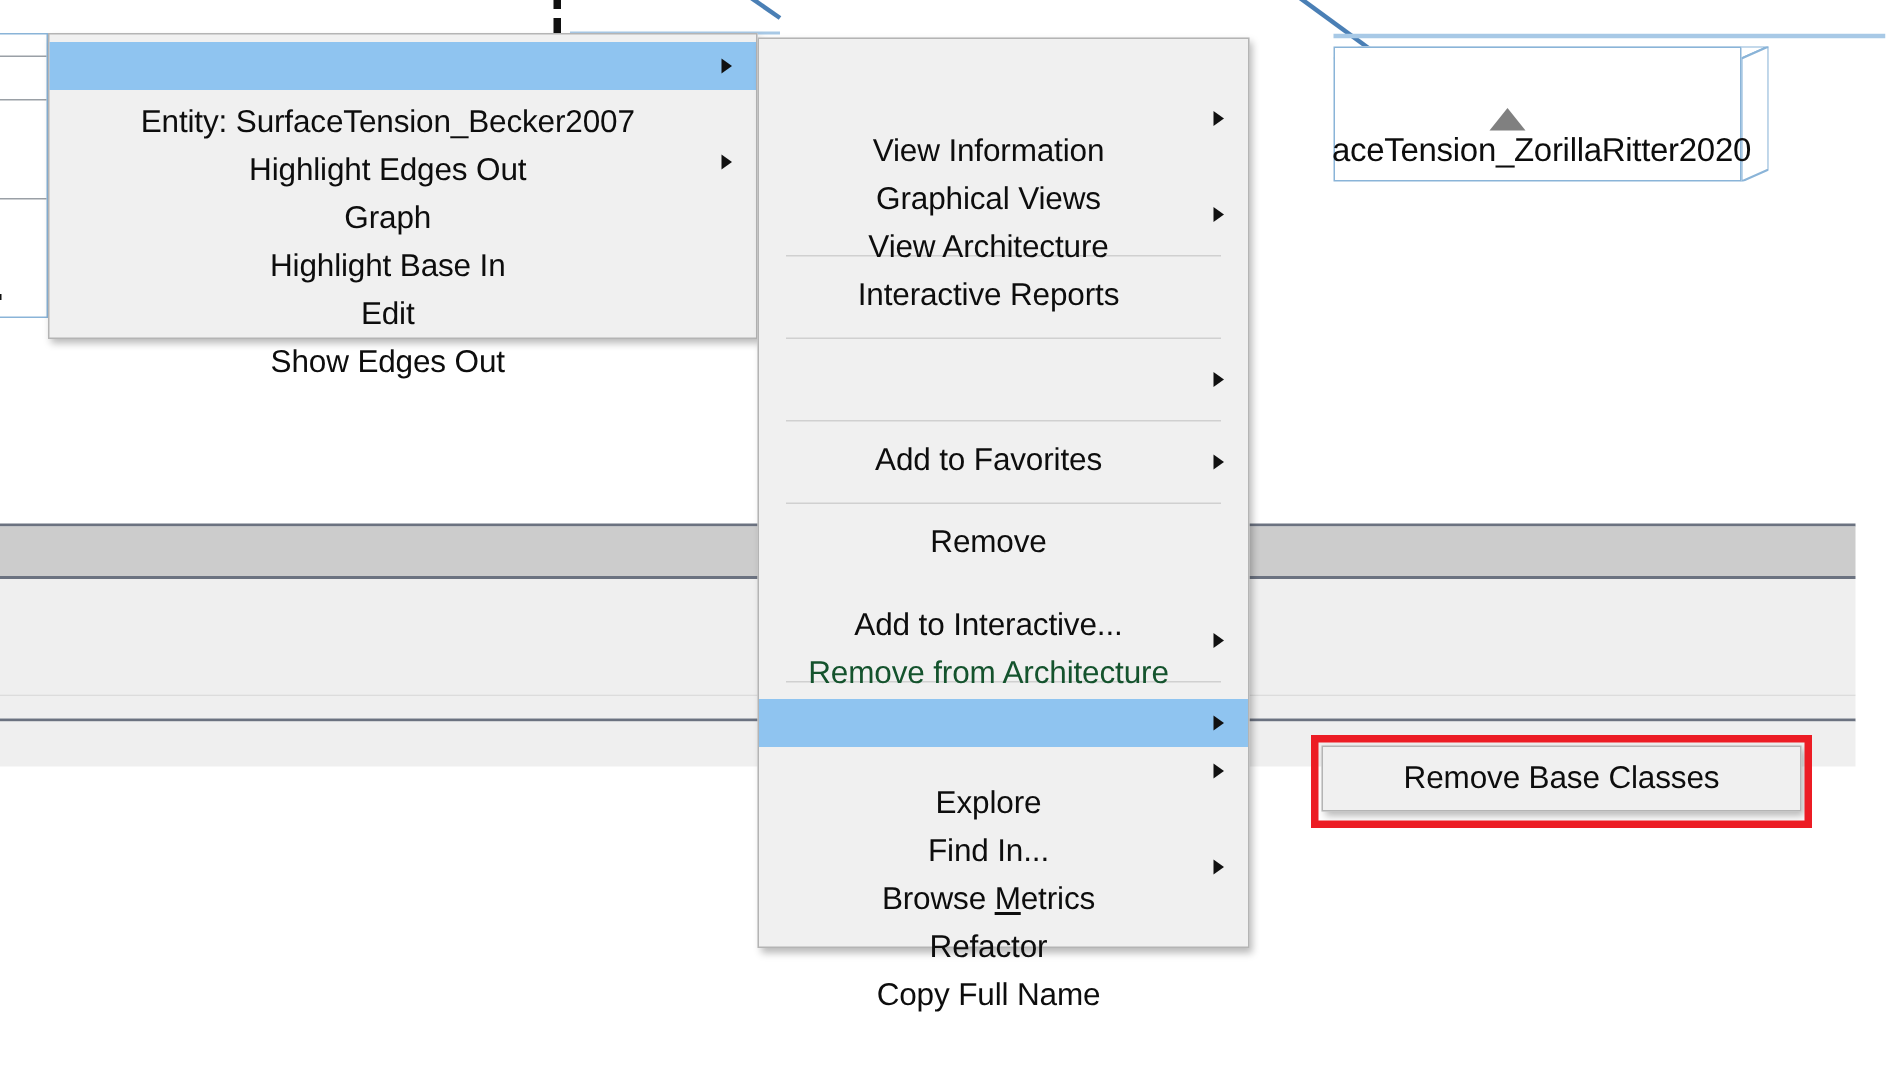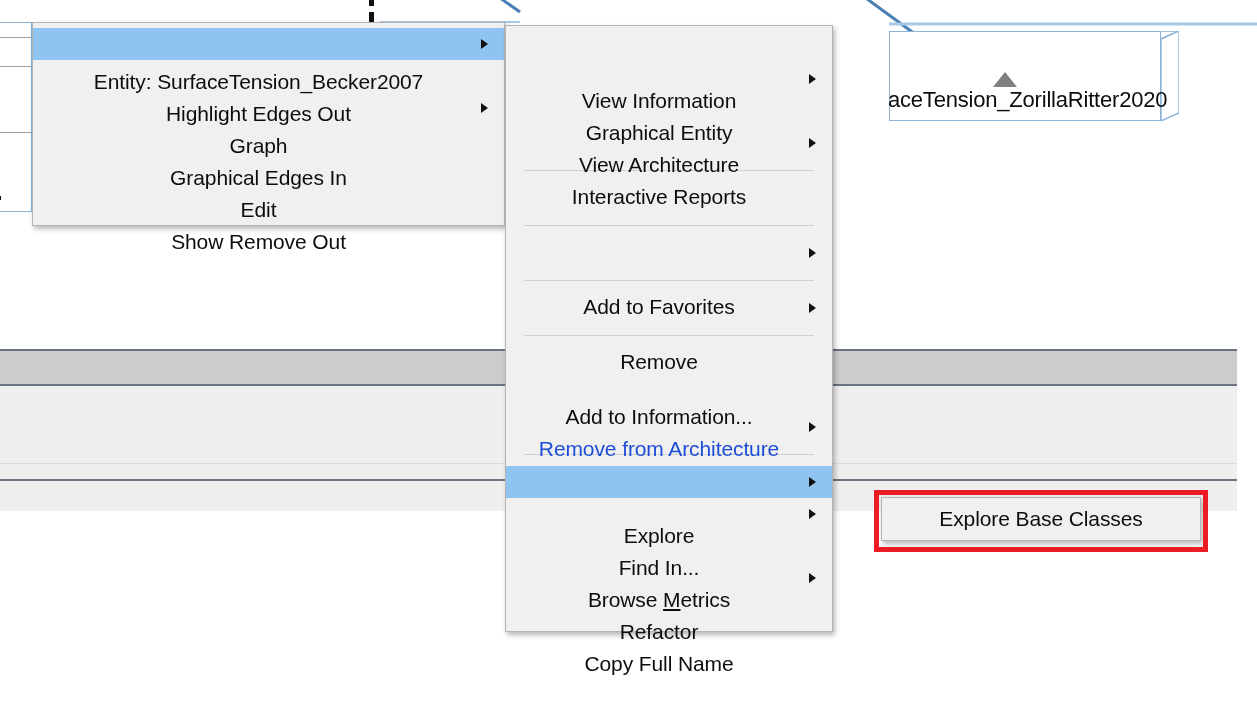--- a/index.html
+++ b/index.html
@@ -148,21 +148,21 @@
     position: relative;
   }
   .menu-item .label {
     flex: 1 1 auto;
     padding-right: 20px;
   }
   .menu-item.selected {
     background: #8fc4f0;
   }
   .menu-item.disabled .label {
-    color: #1d4ed8;
+    color: #14532d;
   }
   .menu-item .arrow {
     position: absolute;
     right: 16px;
     top: 50%;
     transform: translateY(-50%);
     width: 0; height: 0;
     border-top: 5px solid transparent;
     border-bottom: 5px solid transparent;
     border-left: 7px solid #111111;
@@ -289,48 +289,48 @@
   </div>
 
   <div class="menu-item">
     <div class="gutter"></div>
     <div class="label">Graph</div>
     <div class="arrow"></div>
   </div>
 
   <div class="menu-item">
     <div class="gutter"></div>
-    <div class="label">Graphical Edges In</div>
+    <div class="label">Highlight Base In</div>
   </div>
 
   <div class="menu-item">
     <div class="gutter"></div>
     <div class="label">Edit</div>
   </div>
 
   <div class="menu-item">
     <div class="gutter"></div>
-    <div class="label">Show Remove Out</div>
+    <div class="label">Show Edges Out</div>
   </div>
 
 
   <div class="spacer-bot"></div>
 </div>
 
 <div class="menu" id="menu-entity-sub">
   <div class="spacer-top"></div>
 
   <div class="menu-item">
     <div class="gutter"></div>
     <div class="label">View Information</div>
   </div>
 
   <div class="menu-item">
     <div class="gutter"></div>
-    <div class="label">Graphical Entity</div>
+    <div class="label">Graphical Views</div>
     <div class="arrow"></div>
   </div>
 
   <div class="menu-item">
     <div class="gutter"></div>
     <div class="label">View Architecture</div>
   </div>
 
   <div class="menu-item">
     <div class="gutter"></div>
@@ -365,21 +365,21 @@
     <div class="label">Remove</div>
     <div class="arrow"></div>
   </div>
 
   <div class="gap"></div>
   <div class="separator"></div>
   <div class="gap"></div>
 
   <div class="menu-item">
     <div class="gutter"></div>
-    <div class="label">Add to Information...</div>
+    <div class="label">Add to Interactive...</div>
   </div>
 
   <div class="menu-item disabled">
     <div class="gutter"></div>
     <div class="label">Remove from Architecture</div>
   </div>
 
   <div class="menu-item">
     <div class="gutter"></div>
     <div class="label"><span class="mnemonic">A</span>nnotate</div>
@@ -418,18 +418,18 @@
     <div class="label">Copy Full Name</div>
   </div>
 
   <div class="spacer-bot"></div>
 </div>
 
 <div class="menu" id="menu-explore-sub">
   <div class="spacer-top"></div>
   <div class="menu-item">
     <div class="gutter"></div>
-    <div class="label">Explore Base Classes</div>
+    <div class="label">Remove Base Classes</div>
   </div>
   <div class="spacer-bot"></div>
 </div>
 
 <div id="explore-highlight-box"></div>
 
 </body></html>

